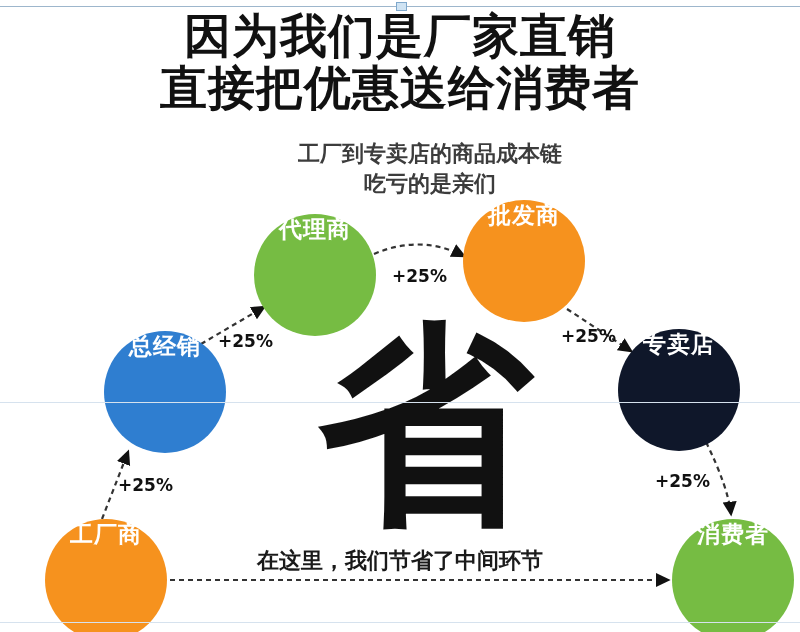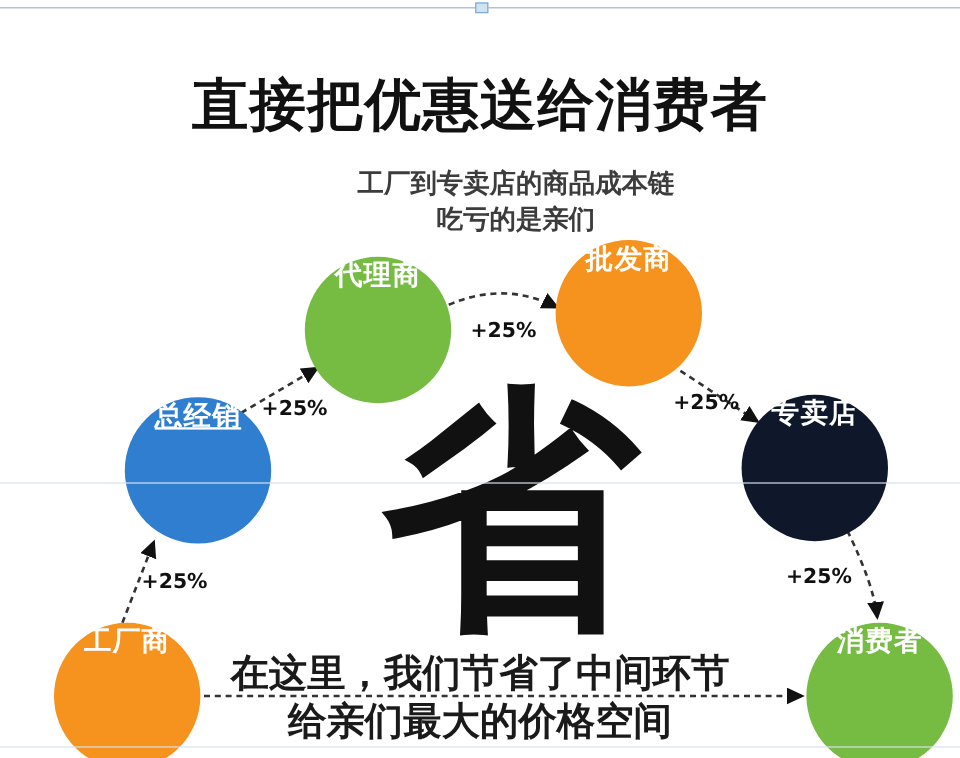--- a/index.html
+++ b/index.html
@@ -111,21 +111,21 @@
   }
 
   
   .slogan {
     position: absolute;
     left: 0;
     width: 800px;
     text-align: center;
     font-weight: bold;
     color: #1a1a1a;
-    font-size: 32px;
+    font-size: 22px;
     line-height: 36px;
     white-space: nowrap;
     z-index: 30;
   }
   .slogan-1 { top: 543px; }
   .slogan-2 { top: 583px; }
 
   svg.connectors {
     position: absolute;
     left: 0;
@@ -138,20 +138,21 @@
 </head>
 <body>
 
 <div id="stage">
 
   <div class="guide-line" id="guide-top" style="top: 6px;"></div>
   <div class="guide-handle" id="guide-handle" style="left: 396px; top: 2px;"></div>
   <div class="guide-line faint" id="guide-mid" style="top: 402px;"></div>
   <div class="guide-line faint" id="guide-bottom" style="top: 622px;"></div>
 
+  <div class="headline headline-1">因为我们是厂家直销</div>
   <div class="headline headline-2">直接把优惠送给消费者</div>
 
   <div class="subline subline-1">工厂到专卖店的商品成本链</div>
   <div class="subline subline-2">吃亏的是亲们</div>
 
   <div class="center-glyph">省</div>
 
   <svg class="connectors" viewBox="0 0 800 632">
     <defs>
       <marker id="arrowhead" markerWidth="7" markerHeight="7" refX="5.6" refY="3.2" orient="auto">
@@ -165,21 +166,21 @@
       <path d="M567,309 L631,351"></path>
       <path d="M706,442 Q728,487 731,514"></path>
     </g>
     <path d="M170,580 L668,580" fill="none" stroke="#333333" stroke-width="2.2" stroke-dasharray="5,4" marker-end="url(#arrowhead)"></path>
   </svg>
 
   <div id="nodes-layer">
       <div class="node" style="left: 45px; top: 519px; width: 122px; height: 122px; background: rgb(246, 146, 30);">
         <span>工厂商</span>
       </div>
-      <div class="node" style="left: 104px; top: 331px; width: 122px; height: 122px; background: rgb(47, 126, 208); text-decoration: underline;">
+      <div class="node" style="left: 104px; top: 331px; width: 122px; height: 122px; background: rgb(47, 126, 208);">
         <span>总经销</span>
       </div>
       <div class="node" style="left: 254px; top: 214px; width: 122px; height: 122px; background: rgb(118, 188, 67);">
         <span>代理商</span>
       </div>
       <div class="node" style="left: 463px; top: 200px; width: 122px; height: 122px; background: rgb(246, 146, 30);">
         <span>批发商</span>
       </div>
       <div class="node" style="left: 618px; top: 329px; width: 122px; height: 122px; background: #0f172a;">
         <span>专卖店</span>
@@ -191,15 +192,14 @@
 
   <div id="markups-layer">
       <div class="pct" style="left: 118px; top: 475px;">+25%</div>
       <div class="pct" style="left: 218px; top: 331px;">+25%</div>
       <div class="pct" style="left: 392px; top: 266px;">+25%</div>
       <div class="pct" style="left: 561px; top: 326px;">+25%</div>
       <div class="pct" style="left: 655px; top: 471px;">+25%</div>
     </div>
 
   <div class="slogan slogan-1">在这里，我们节省了中间环节</div>
-  <div class="slogan slogan-2">给亲们最大的价格空间</div>
 
 </div>
 
 </body></html>

